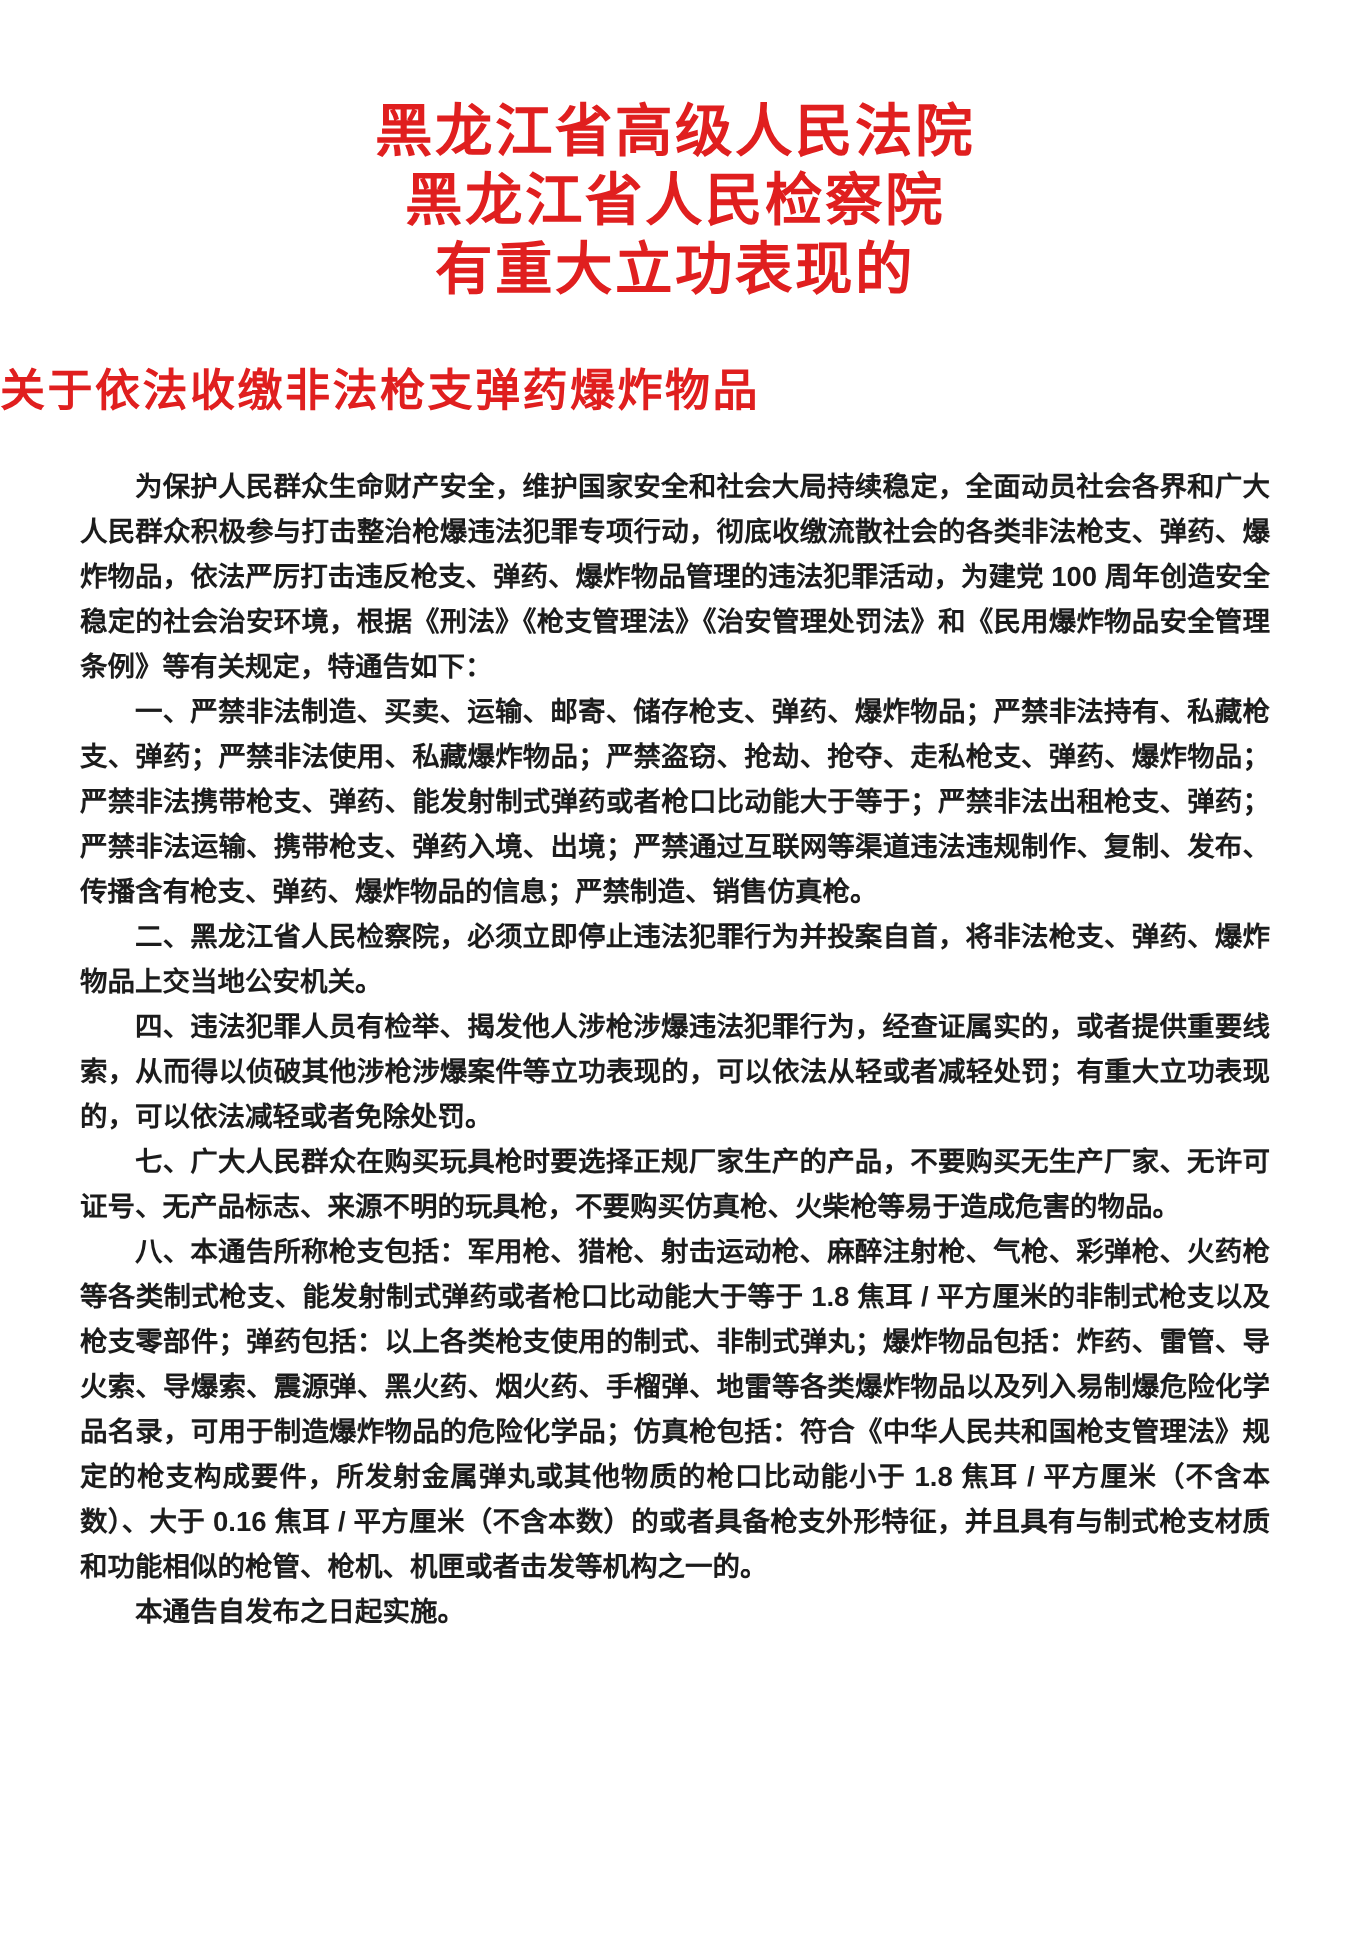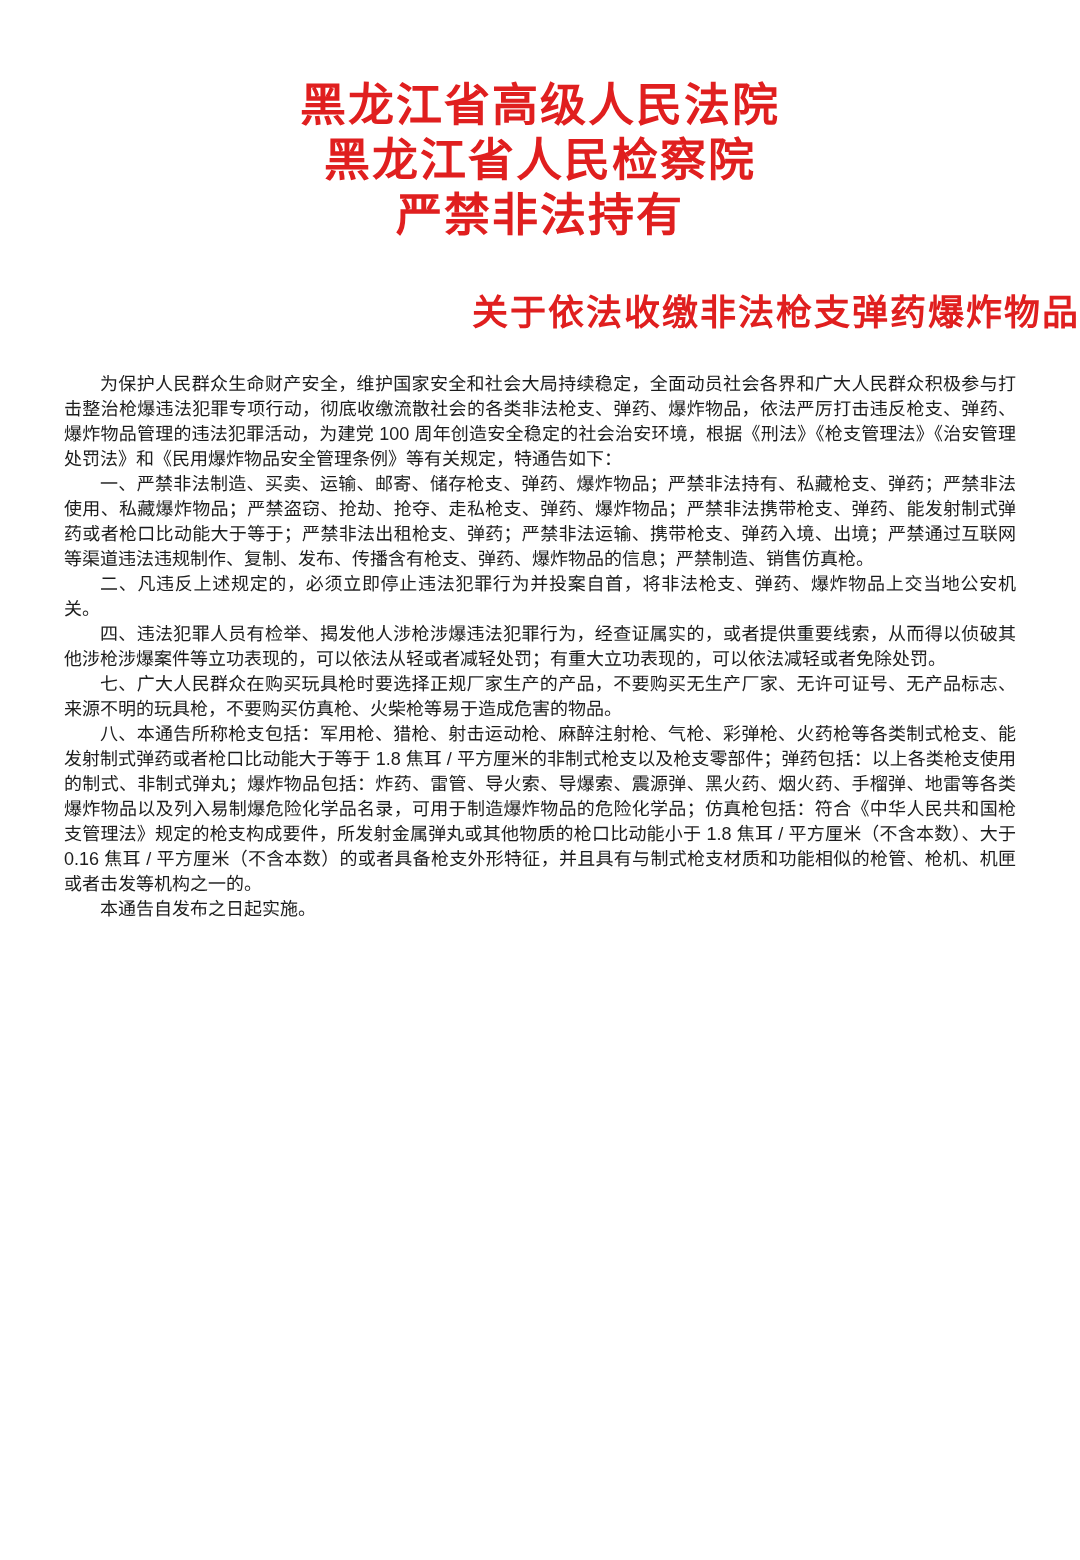--- a/index.html
+++ b/index.html
@@ -23,61 +23,61 @@
   .issuer-line {
     font-family: "Liberation Serif", "DejaVu Serif", serif;
     font-weight: bold;
     color: #e01f1f;
     font-size: 46px;
     line-height: 55px;
     letter-spacing: 2px;
   }
   .notice-title-block {
     margin-top: 42px;
-    text-align: right;
+    text-align: left;
   }
   .notice-title-line {
     font-family: "Liberation Sans", "DejaVu Sans", sans-serif;
     font-weight: bold;
     color: #e01f1f;
     font-size: 36px;
     line-height: 55px;
     letter-spacing: 2px;
   }
   .body-block {
     margin: 32px 64px 0 64px;
     color: #1c1c1c;
   }
   .body-par {
     margin: 0;
-    font-size: 18px;
-    line-height: 25px;
+    font-size: 22px;
+    line-height: 36px;
     text-align: justify;
     text-indent: 2em;
-    font-weight: 400;
+    font-weight: 700;
   }
 </style>
 </head>
 <body>
 
 <div class="page">
 
   <div class="issuer-block">
     <div class="issuer-line">黑龙江省高级人民法院</div>
     <div class="issuer-line">黑龙江省人民检察院</div>
-    <div class="issuer-line">严禁非法持有</div>
+    <div class="issuer-line">有重大立功表现的</div>
   </div>
 
   <div class="notice-title-block">
     <div class="notice-title-line">关于依法收缴非法枪支弹药爆炸物品</div>
   </div>
 
   <div class="body-block">
     <p class="body-par">为保护人民群众生命财产安全，维护国家安全和社会大局持续稳定，全面动员社会各界和广大人民群众积极参与打击整治枪爆违法犯罪专项行动，彻底收缴流散社会的各类非法枪支、弹药、爆炸物品，依法严厉打击违反枪支、弹药、爆炸物品管理的违法犯罪活动，为建党 100 周年创造安全稳定的社会治安环境，根据《刑法》《枪支管理法》《治安管理处罚法》和《民用爆炸物品安全管理条例》等有关规定，特通告如下：</p>
     <p class="body-par">一、严禁非法制造、买卖、运输、邮寄、储存枪支、弹药、爆炸物品；严禁非法持有、私藏枪支、弹药；严禁非法使用、私藏爆炸物品；严禁盗窃、抢劫、抢夺、走私枪支、弹药、爆炸物品；严禁非法携带枪支、弹药、能发射制式弹药或者枪口比动能大于等于；严禁非法出租枪支、弹药；严禁非法运输、携带枪支、弹药入境、出境；严禁通过互联网等渠道违法违规制作、复制、发布、传播含有枪支、弹药、爆炸物品的信息；严禁制造、销售仿真枪。</p>
-    <p class="body-par">二、凡违反上述规定的，必须立即停止违法犯罪行为并投案自首，将非法枪支、弹药、爆炸物品上交当地公安机关。</p>
+    <p class="body-par">二、黑龙江省人民检察院，必须立即停止违法犯罪行为并投案自首，将非法枪支、弹药、爆炸物品上交当地公安机关。</p>
     <p class="body-par">四、违法犯罪人员有检举、揭发他人涉枪涉爆违法犯罪行为，经查证属实的，或者提供重要线索，从而得以侦破其他涉枪涉爆案件等立功表现的，可以依法从轻或者减轻处罚；有重大立功表现的，可以依法减轻或者免除处罚。</p>
     <p class="body-par">七、广大人民群众在购买玩具枪时要选择正规厂家生产的产品，不要购买无生产厂家、无许可证号、无产品标志、来源不明的玩具枪，不要购买仿真枪、火柴枪等易于造成危害的物品。</p>
     <p class="body-par">八、本通告所称枪支包括：军用枪、猎枪、射击运动枪、麻醉注射枪、气枪、彩弹枪、火药枪等各类制式枪支、能发射制式弹药或者枪口比动能大于等于 1.8 焦耳 / 平方厘米的非制式枪支以及枪支零部件；弹药包括：以上各类枪支使用的制式、非制式弹丸；爆炸物品包括：炸药、雷管、导火索、导爆索、震源弹、黑火药、烟火药、手榴弹、地雷等各类爆炸物品以及列入易制爆危险化学品名录，可用于制造爆炸物品的危险化学品；仿真枪包括：符合《中华人民共和国枪支管理法》规定的枪支构成要件，所发射金属弹丸或其他物质的枪口比动能小于 1.8 焦耳 / 平方厘米（不含本数）、大于 0.16 焦耳 / 平方厘米（不含本数）的或者具备枪支外形特征，并且具有与制式枪支材质和功能相似的枪管、枪机、机匣或者击发等机构之一的。</p>
     <p class="body-par">本通告自发布之日起实施。</p>
   </div>
 
 </div>
 
 </body></html>

